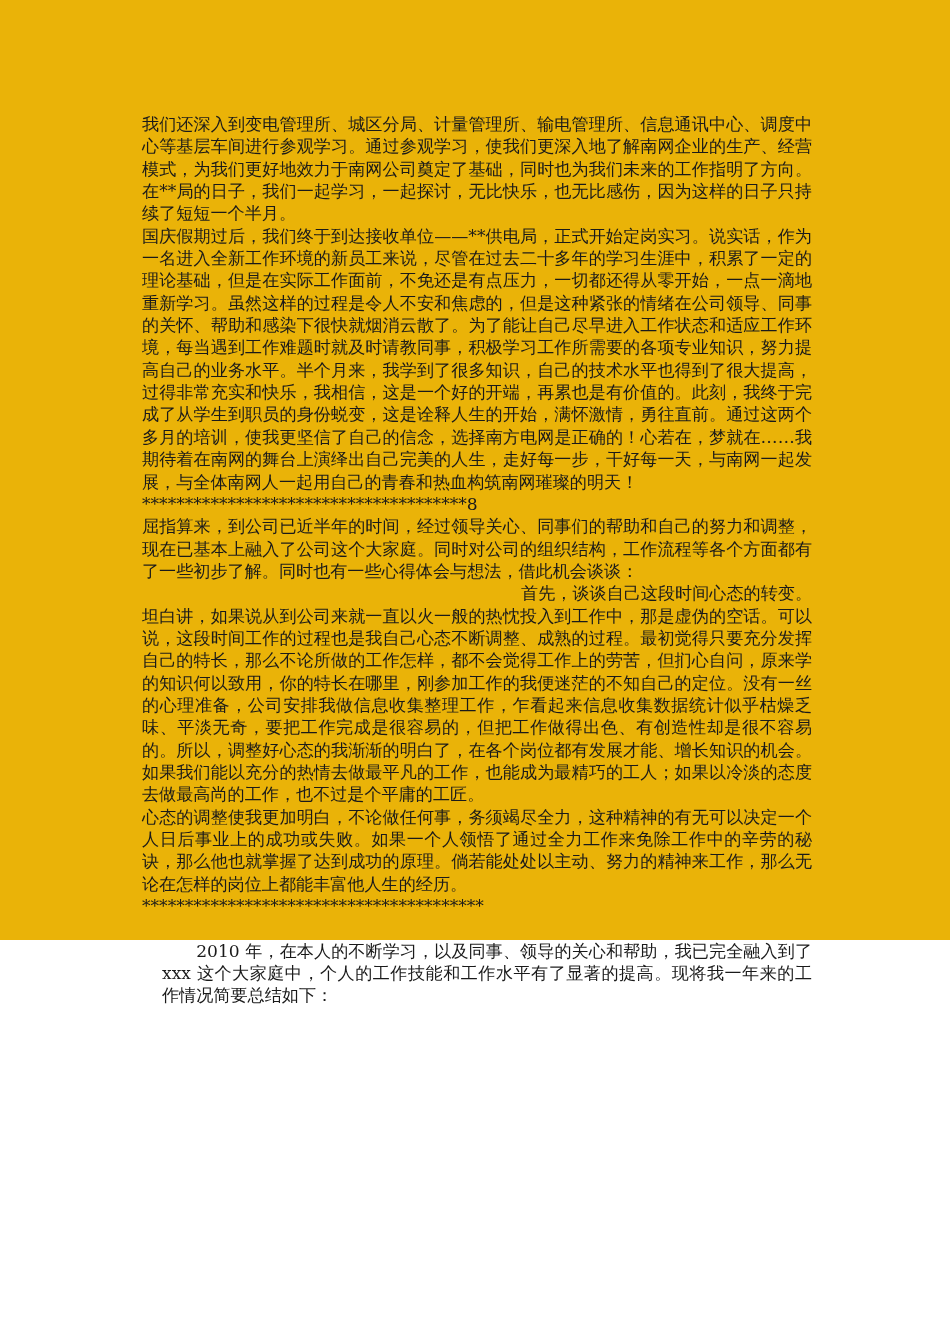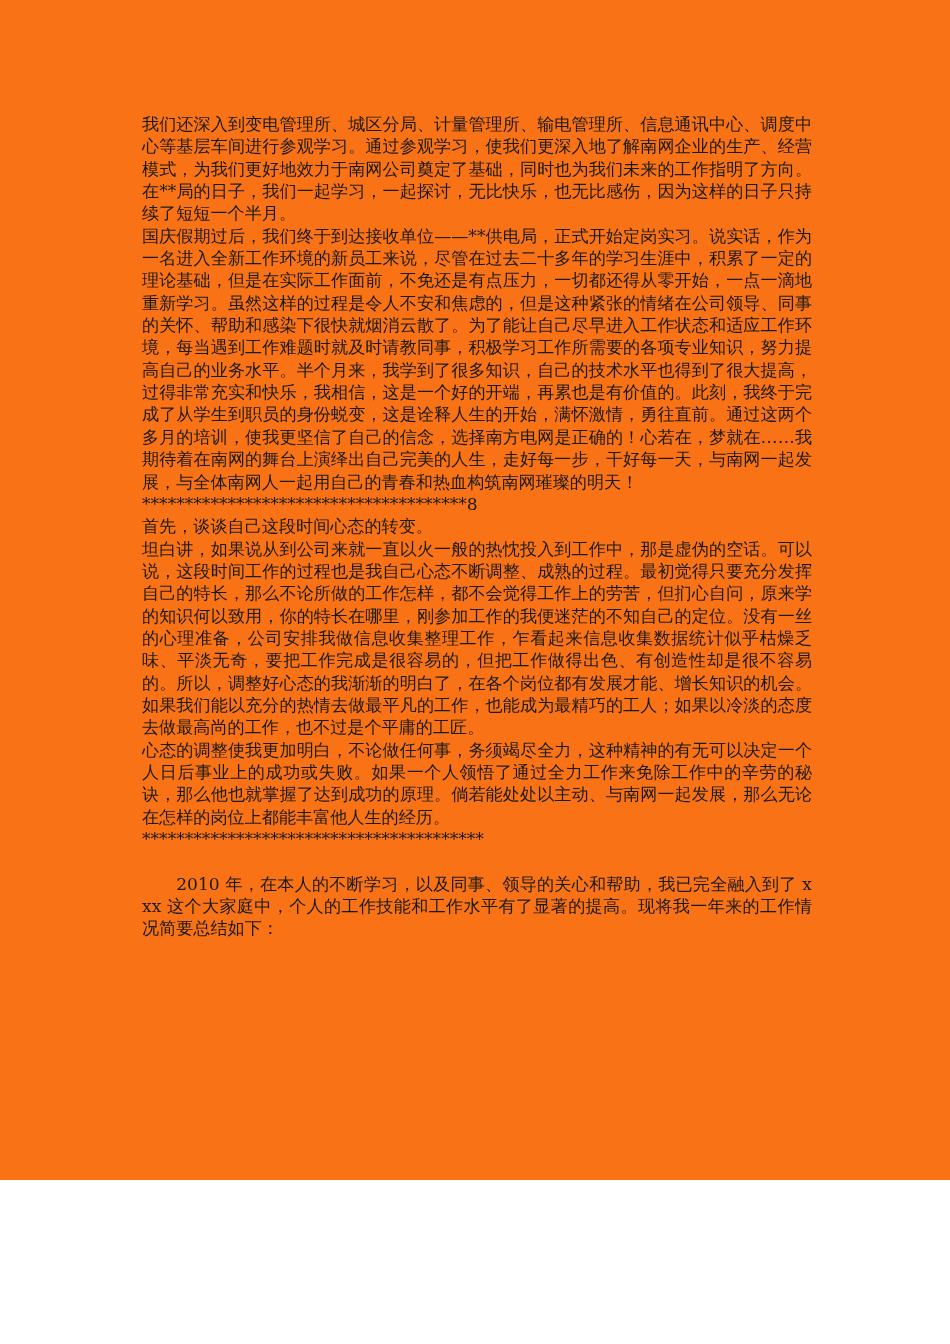--- a/index.html
+++ b/index.html
@@ -11,22 +11,22 @@
   body {
     width: 950px;
     height: 1344px;
     overflow: hidden;
     font-family: "DejaVu Serif", "Liberation Serif", serif;
     color: #000000;
   }
   .page {
     position: relative;
     width: 950px;
-    height: 1180px;
-    background: #f97316;
+    height: 940px;
+    background: #eab308;
     box-sizing: border-box;
   }
   .doc-body {
     position: absolute;
     left: 142px;
     top: 113px;
     width: 670px;
   }
   .para {
     margin: 0;
@@ -34,23 +34,24 @@
     line-height: 22.35px;
     text-align: justify;
     text-justify: inter-ideograph;
     letter-spacing: 0.02px;
     word-break: break-all;
     font-family: "DejaVu Serif", "Liberation Serif", serif;
     color: #1a1a1a;
   }
   .para.indent-2 {
     text-indent: 2em;
+    margin-left: 20px;
   }
   .para.nojust {
-    text-align: left;
+    text-align: right;
   }
   .sep {
     margin: 0;
     font-size: 17.1px;
     line-height: 22.35px;
     text-align: left;
     letter-spacing: 0px;
     word-break: break-all;
     white-space: pre;
     font-family: "DejaVu Serif", "Liberation Serif", serif;
@@ -66,26 +67,27 @@
 
 <div class="page">
   <div class="doc-body">
 
     <p class="para">我们还深入到变电管理所、城区分局、计量管理所、输电管理所、信息通讯中心、调度中心等基层车间进行参观学习。通过参观学习，使我们更深入地了解南网企业的生产、经营模式，为我们更好地效力于南网公司奠定了基础，同时也为我们未来的工作指明了方向。在**局的日子，我们一起学习，一起探讨，无比快乐，也无比感伤，因为这样的日子只持续了短短一个半月。</p>
 
     <p class="para">国庆假期过后，我们终于到达接收单位——**供电局，正式开始定岗实习。说实话，作为一名进入全新工作环境的新员工来说，尽管在过去二十多年的学习生涯中，积累了一定的理论基础，但是在实际工作面前，不免还是有点压力，一切都还得从零开始，一点一滴地重新学习。虽然这样的过程是令人不安和焦虑的，但是这种紧张的情绪在公司领导、同事的关怀、帮助和感染下很快就烟消云散了。为了能让自己尽早进入工作状态和适应工作环境，每当遇到工作难题时就及时请教同事，积极学习工作所需要的各项专业知识，努力提高自己的业务水平。半个月来，我学到了很多知识，自己的技术水平也得到了很大提高，过得非常充实和快乐，我相信，这是一个好的开端，再累也是有价值的。此刻，我终于完成了从学生到职员的身份蜕变，这是诠释人生的开始，满怀激情，勇往直前。通过这两个多月的培训，使我更坚信了自己的信念，选择南方电网是正确的！心若在，梦就在……我期待着在南网的舞台上演绎出自己完美的人生，走好每一步，干好每一天，与南网一起发展，与全体南网人一起用自己的青春和热血构筑南网璀璨的明天！</p>
 
     <div class="sep">**************************************8</div>
 
+    <p class="para">屈指算来，到公司已近半年的时间，经过领导关心、同事们的帮助和自己的努力和调整，现在已基本上融入了公司这个大家庭。同时对公司的组织结构，工作流程等各个方面都有了一些初步了解。同时也有一些心得体会与想法，借此机会谈谈：</p>
 
     <p class="para nojust">首先，谈谈自己这段时间心态的转变。</p>
 
     <p class="para">坦白讲，如果说从到公司来就一直以火一般的热忱投入到工作中，那是虚伪的空话。可以说，这段时间工作的过程也是我自己心态不断调整、成熟的过程。最初觉得只要充分发挥自己的特长，那么不论所做的工作怎样，都不会觉得工作上的劳苦，但扪心自问，原来学的知识何以致用，你的特长在哪里，刚参加工作的我便迷茫的不知自己的定位。没有一丝的心理准备，公司安排我做信息收集整理工作，乍看起来信息收集数据统计似乎枯燥乏味、平淡无奇，要把工作完成是很容易的，但把工作做得出色、有创造性却是很不容易的。所以，调整好心态的我渐渐的明白了，在各个岗位都有发展才能、增长知识的机会。如果我们能以充分的热情去做最平凡的工作，也能成为最精巧的工人；如果以冷淡的态度去做最高尚的工作，也不过是个平庸的工匠。</p>
 
-    <p class="para">心态的调整使我更加明白，不论做任何事，务须竭尽全力，这种精神的有无可以决定一个人日后事业上的成功或失败。如果一个人领悟了通过全力工作来免除工作中的辛劳的秘诀，那么他也就掌握了达到成功的原理。倘若能处处以主动、与南网一起发展，那么无论在怎样的岗位上都能丰富他人生的经历。</p>
+    <p class="para">心态的调整使我更加明白，不论做任何事，务须竭尽全力，这种精神的有无可以决定一个人日后事业上的成功或失败。如果一个人领悟了通过全力工作来免除工作中的辛劳的秘诀，那么他也就掌握了达到成功的原理。倘若能处处以主动、努力的精神来工作，那么无论在怎样的岗位上都能丰富他人生的经历。</p>
 
 
     <div class="sep">****************************************</div>
 
 
     <div class="spacer"></div>
 
     <p class="para indent-2">2010 年，在本人的不断学习，以及同事、领导的关心和帮助，我已完全融入到了 xxx 这个大家庭中，个人的工作技能和工作水平有了显著的提高。现将我一年来的工作情况简要总结如下：</p>
 
   </div>

